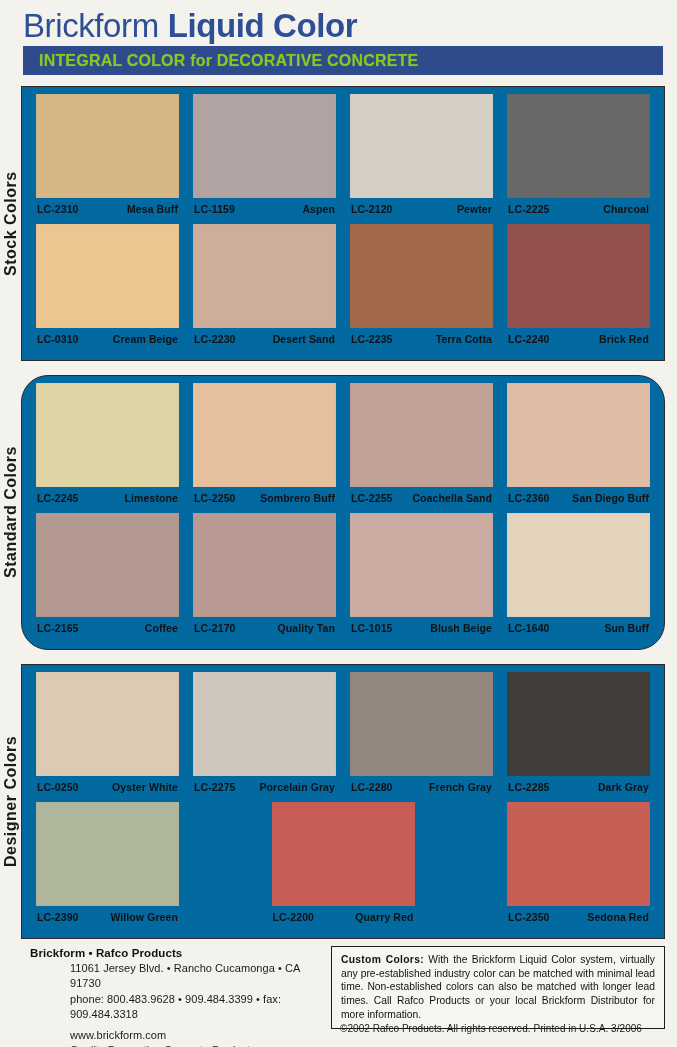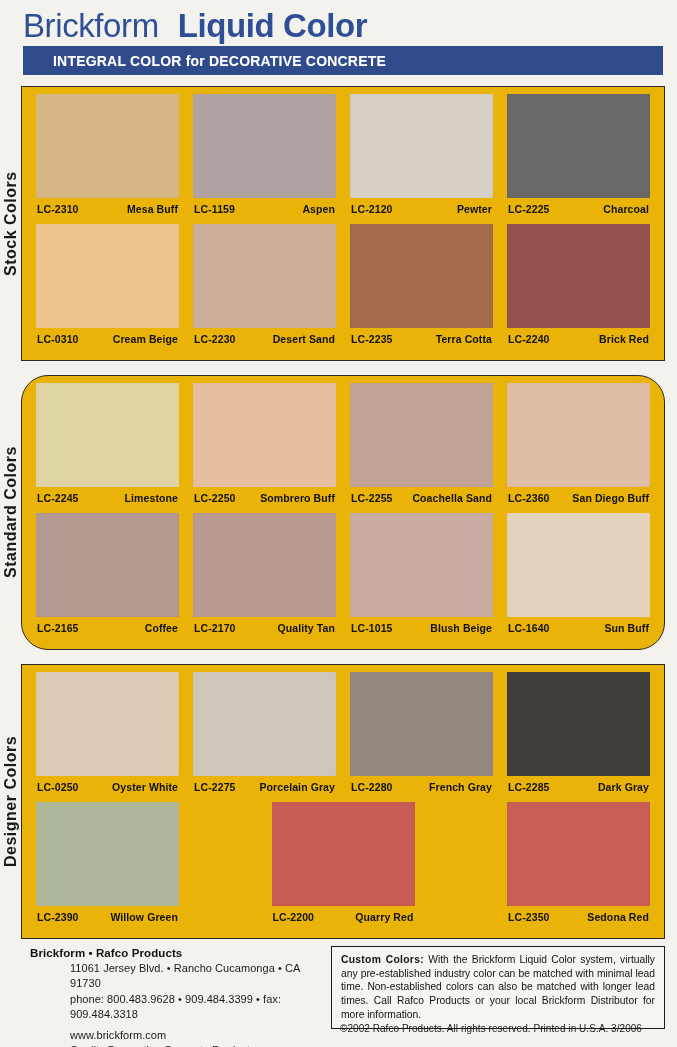--- a/index.html
+++ b/index.html
@@ -16,37 +16,37 @@
   .masthead {
     position:absolute; left:23px; top:4px; width:640px; height:38px;
     display:flex; align-items:flex-end;
   }
   .brand-light {
     font-size:33px; font-weight:400; letter-spacing:-0.4px;
     color:#2e4f96; line-height:1;
   }
   .brand-bold {
     font-size:33px; font-weight:700; letter-spacing:-0.4px;
-    color:#2e4f96; line-height:1; margin-left:19px;
+    color:#2e4f96; line-height:1; margin-left:9px;
   }
   .banner {
     position:absolute; left:23px; top:46px; width:640px; height:29px;
     background:#2f4b8c;
     display:flex; align-items:center;
   }
   .banner-text {
-    color:#ffffff; font-size:14px; font-weight:700;
-    letter-spacing:0.2px; margin-left:30px;
+    color:#84cc16; font-size:16px; font-weight:700;
+    letter-spacing:0.2px; margin-left:16px;
     text-shadow:0 0 1px rgba(255,255,255,0.25);
   }
 
   
   .section {
     position:absolute; left:21px; width:644px;
-    border:1.5px solid #2a2a2a; background:#eab308;
+    border:1.5px solid #2a2a2a; background:#0369a1;
     box-sizing:border-box;
   }
   #section-stock    { top:86px;  height:275px; }
   #section-standard { top:375px; height:275px;border-radius:27px; }
   #section-designer { top:664px; height:275px; }
 
   .side-label {
     position:absolute; left:-2px; width:26px;
     display:flex; align-items:center; justify-content:center;
     font-size:16px; font-weight:700; color:#1a1a1a;

